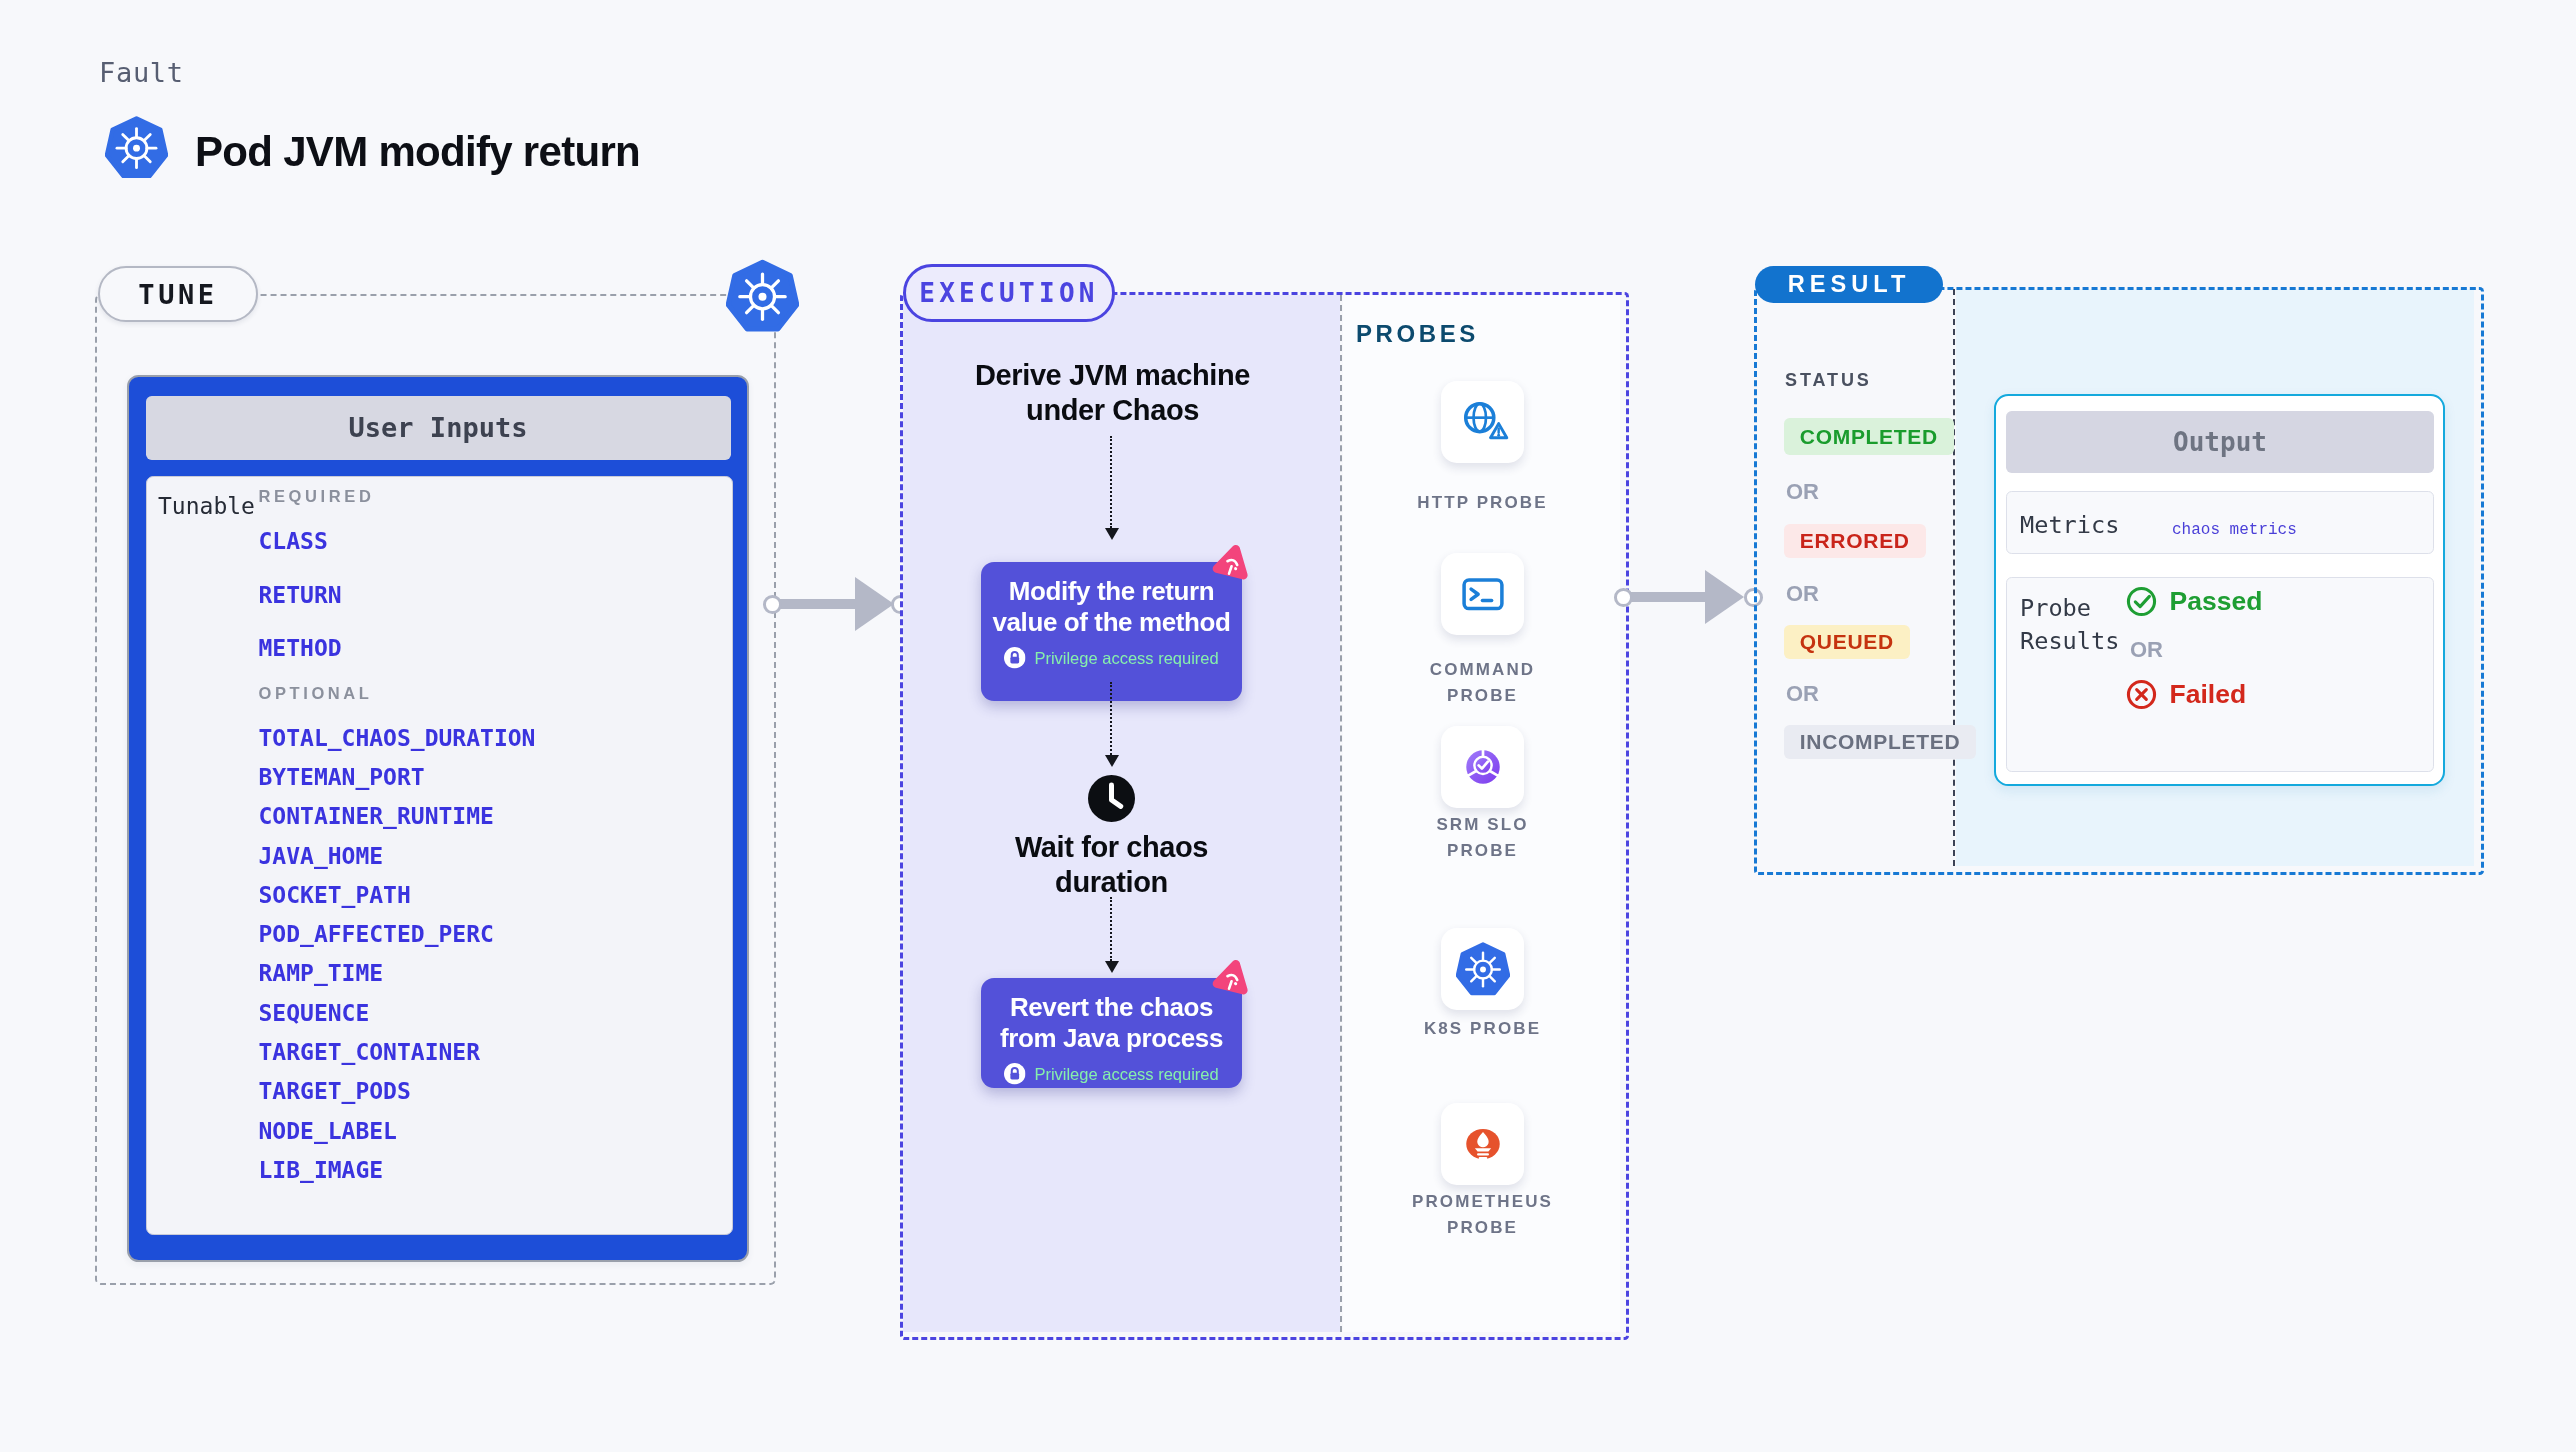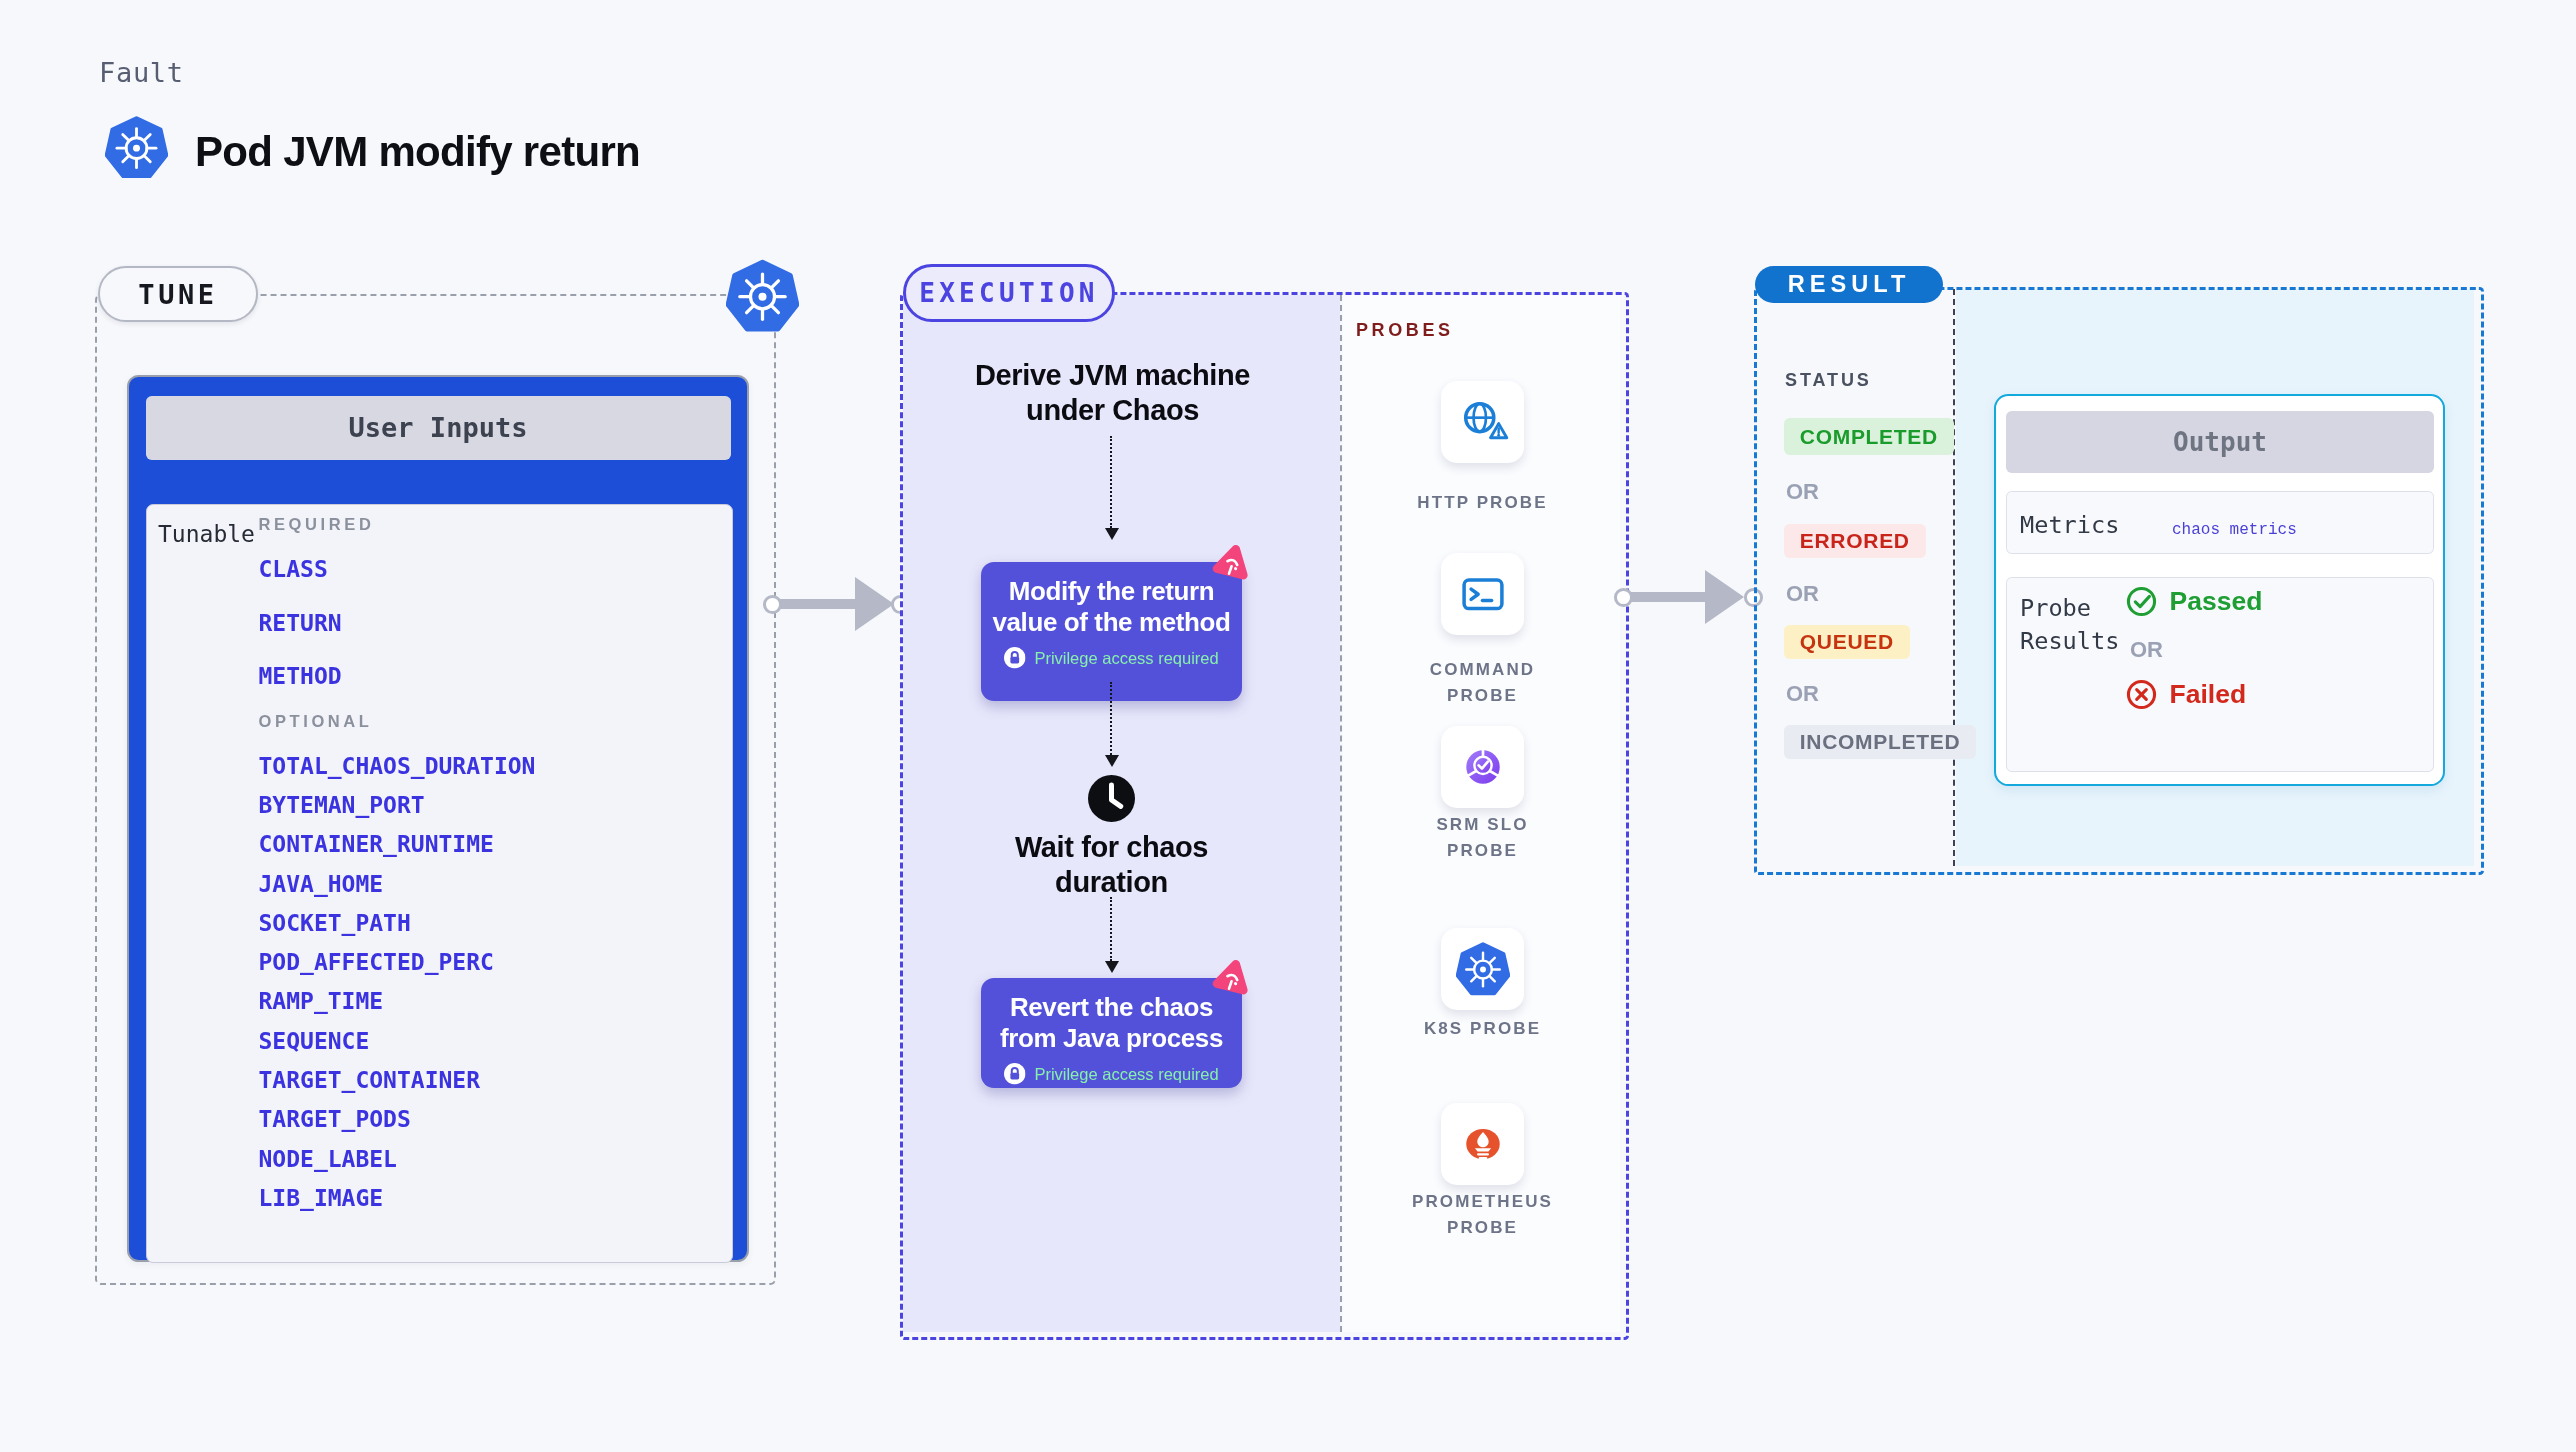--- a/index.html
+++ b/index.html
@@ -26,21 +26,21 @@
              font-size:27px;letter-spacing:3.6px;box-shadow:0 2.1px 5.7px rgba(40,50,80,.10);}
   .exec-pill{background:var(--exec-pill-bg);border:3.6px solid var(--exec-accent);color:var(--exec-accent);
              font-size:26px;letter-spacing:4.3px;}
   .result-pill{background:var(--result-pill-bg);color:#fff;font-size:23.6px;letter-spacing:5px;
                font-family:"Liberation Sans",sans-serif;font-weight:800;}
 
   
   .ui-card{background:#1d4ed8;border:2.1px solid var(--card-border);border-radius:11.5px;box-shadow:0 2.9px 7.2px rgba(40,50,80,.06);}
   .ui-card-bar{background:var(--header-bar-bg);border-radius:5.7px;display:flex;align-items:center;justify-content:center;
                font-family:"DejaVu Sans Mono",monospace;font-size:27px;font-weight:600;color:var(--header-bar-text);}
-  .ui-panel{background:var(--panel-bg);border:1.4px solid #c9cbd8;border-radius:7.2px;margin-top:28px;}
+  .ui-panel{background:var(--panel-bg);border:1.4px solid #c9cbd8;border-radius:7.2px;}
   .tunable-label{font-family:"DejaVu Sans Mono",monospace;font-size:23px;color:#262b36;}
   .group-label{font-size:16.5px;font-weight:700;letter-spacing:3.6px;color:var(--muted-label);line-height:20px;}
   .param{font-family:"DejaVu Sans Mono",monospace;font-size:23px;font-weight:700;color:var(--param-blue);
          line-height:31.5px;cursor:pointer;}
   .param.opt{line-height:30px;}
 
   
   .node{width:18.6px;height:18.6px;border-radius:50%;background:#fff;border:3.6px solid var(--arrow-gray);box-sizing:border-box;}
   .shaft{height:10px;background:var(--arrow-gray);border-radius:1.4px;}
   .ahead{width:0;height:0;border-top:27px solid transparent;border-bottom:27px solid transparent;
@@ -52,21 +52,21 @@
   
   .step-text{font-size:29px;line-height:1.22;font-weight:800;color:#0a0c11;text-align:center;letter-spacing:-0.4px;}
   .step-box{background:var(--step-purple);border-radius:13px;box-shadow:0 5.7px 13px rgba(50,50,140,.28);
             color:#fff;text-align:center;}
   .step-box .bt{font-size:26px;line-height:1.2;font-weight:800;letter-spacing:-0.4px;padding:14.3px 8.6px 0 8.6px;}
   .lockrow{display:flex;align-items:center;justify-content:center;gap:8.6px;margin-top:8.6px;}
   .lockrow .note{font-size:16.5px;font-weight:500;color:#86efac;}
   .atom{transform:rotate(14deg);}
 
   
-  .probes-title,.status-title{font-size:18px;font-weight:700;letter-spacing:3.6px;color:#7f1d1d;}
+  .probes-title,.status-title{font-size:24px;font-weight:700;letter-spacing:3.6px;color:#0c4a6e;}
   .probe-card{width:83px;height:82px;background:#fff;border-radius:15.8px;box-shadow:0 4.3px 10px rgba(30,40,90,.12);
               display:flex;align-items:center;justify-content:center;cursor:pointer;}
   .probe-label{width:229px;text-align:center;font-size:17px;font-weight:700;letter-spacing:2.1px;
                color:var(--probe-label);line-height:1.55;white-space:pre-line;}
 
   
   .status-title{color:var(--status-label);letter-spacing:2.9px;font-size:18px;}
   .badge{display:inline-block;border-radius:5.7px;font-size:21px;font-weight:800;letter-spacing:0.7px;padding:0 15.8px;}
   .or-label{font-size:22px;font-weight:600;color:var(--or-gray);}
   .b-completed{background:var(--completed-bg);color:var(--completed-fg);line-height:37px;}

